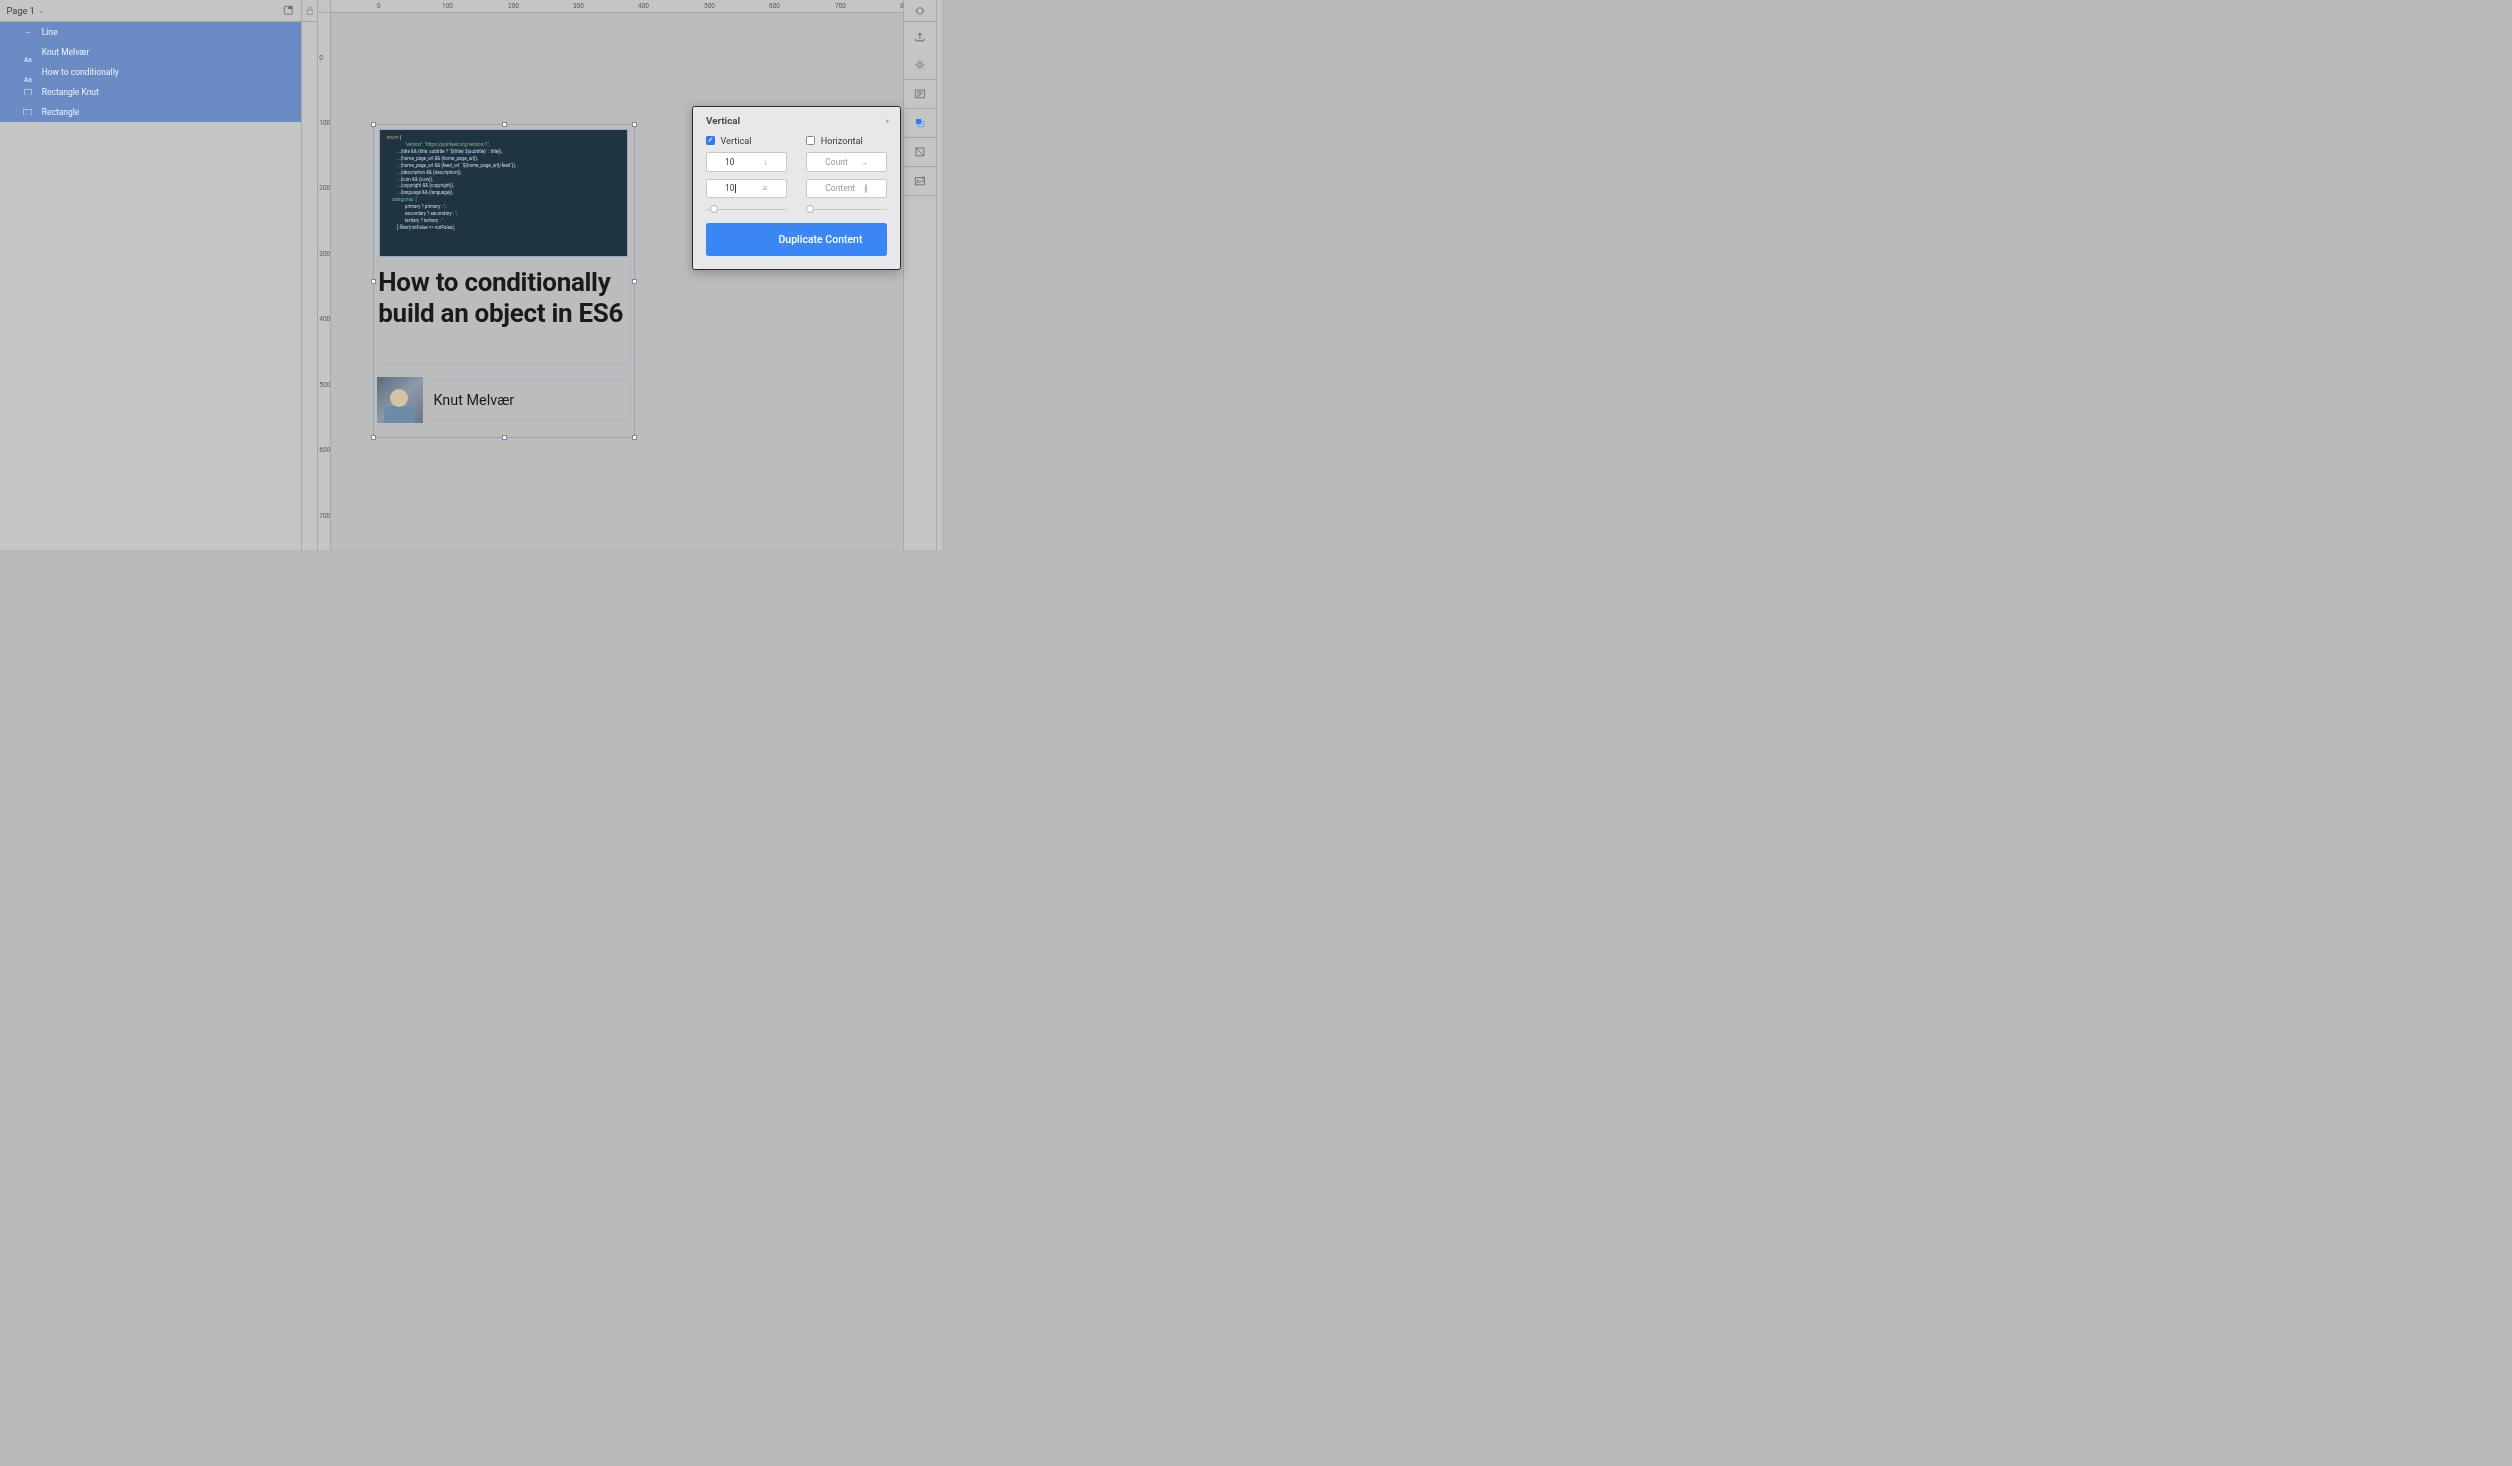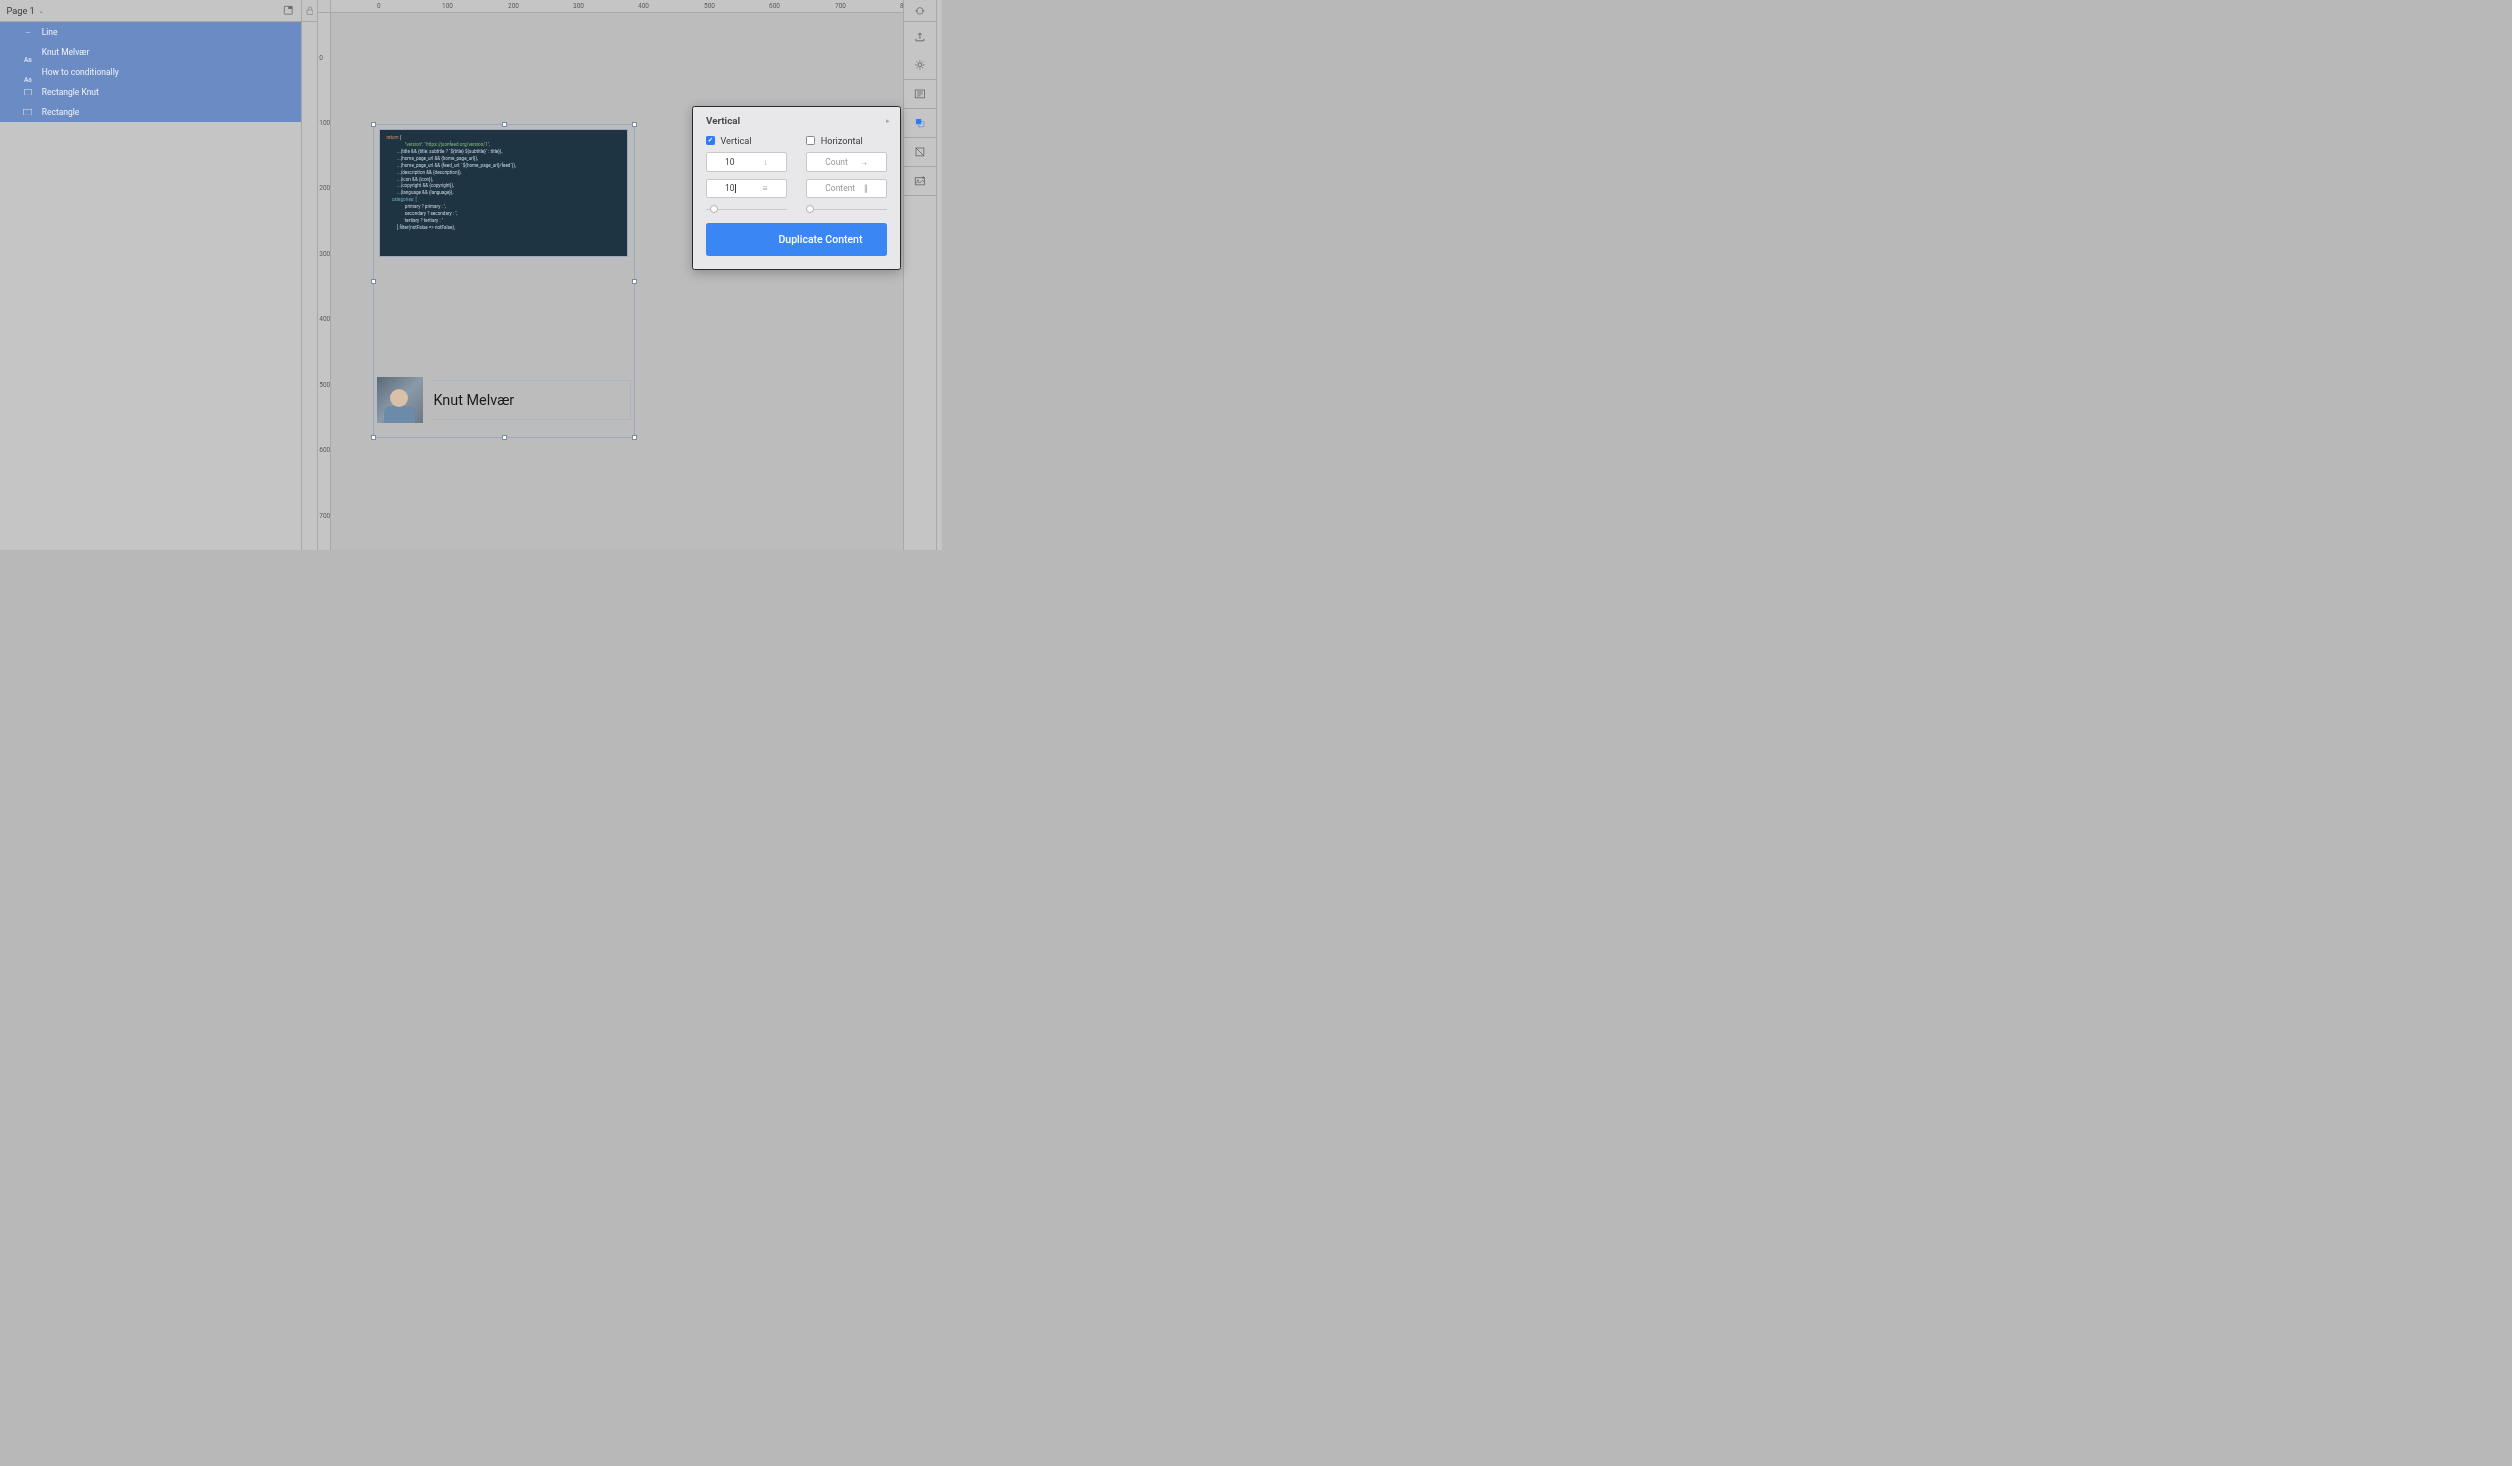--- a/index.html
+++ b/index.html
@@ -199,20 +199,23 @@
         <div style="padding-left:10.5px"><span class="pn">  ...(icon &amp;&amp; {icon}),</span></div>
         <div style="padding-left:10.5px"><span class="pn">  ...(copyright &amp;&amp; {copyright}),</span></div>
         <div style="padding-left:10.5px"><span class="pn">  ...(language &amp;&amp; {language}),</span></div>
         <div style="padding-left:5.2px"><span class="op">categories: [</span></div>
         <div style="padding-left:18.3px"><span class="pn">    primary ? primary : '',</span></div>
         <div style="padding-left:18.3px"><span class="pn">    secondary ? secondary : '',</span></div>
         <div style="padding-left:18.3px"><span class="pn">    tertiary ? tertiary : ''</span></div>
         <div style="padding-left:10.5px"><span class="pn">  ].filter(notFalse =&gt; notFalse);</span></div>
       </div>
 
+      <div class="heading-box">
+        <div class="heading">How to conditionally build an object in ES6</div>
+      </div>
 
       <div class="author-row">
         <div class="avatar"></div>
         <div class="author-name">Knut Melvær</div>
       </div>
 
     </div>
   </div>
 
   <div class="right-strip">

